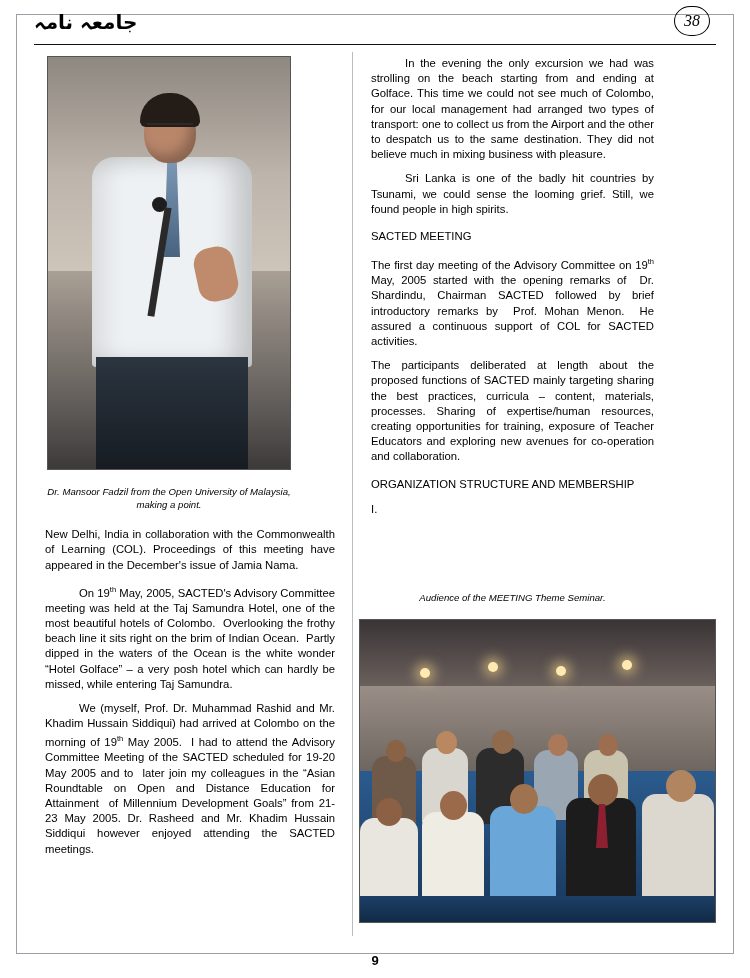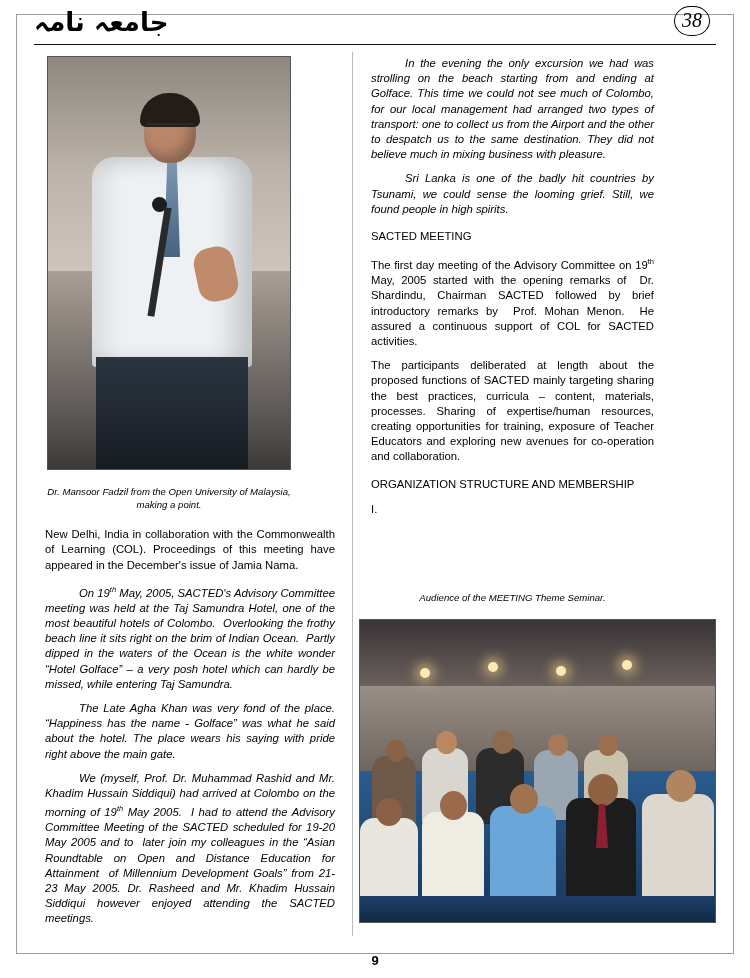--- a/index.html
+++ b/index.html
@@ -35,39 +35,39 @@
   }
 
   
   .masthead {
     position: absolute;
     left: 34px;
     top: 5px;
     width: 240px;
     height: 38px;
     font-family: "DejaVu Sans", sans-serif;
-    font-size: 26px;
+    font-size: 20px;
     line-height: 34px;
     color: #000;
     letter-spacing: 0px;
     direction: rtl;
     text-align: left;
     font-weight: 700;
   }
   .page-badge {
     position: absolute;
     right: 40px;
     top: 6px;
     width: 34px;
     height: 28px;
     border: 1.5px solid #000;
     border-radius: 50% / 55%;
     text-align: center;
     font-family: "Liberation Serif", serif;
-    font-size: 20px;
+    font-size: 16px;
     font-style: italic;
     line-height: 27px;
     color: #000;
   }
 
   .hrule {
     position: absolute;
     left: 34px;
     right: 34px;
     top: 44px;
@@ -98,21 +98,21 @@
     top: 52px;
     width: 1px;
     height: 884px;
     background: #b9bdc2;
   }
 
   p {
     margin: 0 0 9px 0;
     text-align: justify;
   }
-  p.indent { text-indent: 34px; font-style: italic; }
+  p.indent { text-indent: 34px; }
 
   .heading {
     font-weight: normal;
     font-size: 11.3px;
     margin: 12px 0 10px 0;
     text-align: left;
   }
 
   sup { font-size: 7.5px; vertical-align: super; }
 
@@ -288,21 +288,20 @@
     </div>
 
     <div class="caption caption1">Dr. Mansoor Fadzil from the Open University of Malaysia, making a point.</div>
 
     <p>New Delhi, India in collaboration with the Commonwealth of Learning (COL). Proceedings of this meeting have appeared in the December's issue of Jamia Nama.</p>
 
     <p class="indent">
       <span>On 19<sup>th</sup> May, 2005, SACTED's Advisory Committee meeting was held at the Taj Samundra Hotel, one of the most beautiful hotels of Colombo.&nbsp; Overlooking the frothy beach line it sits right on the brim of Indian Ocean.&nbsp; Partly dipped in the waters of the Ocean is the white wonder “Hotel Golface” – a very posh hotel which can hardly be missed, while entering Taj Samundra.</span>
     </p>
 
-    <p class="indent">The Late Agha Khan was very fond of the place. “Happiness has the name  - Golface”  was what he said about the hotel.   The place wears his saying with pride right above the main gate.</p>
 
     <p class="indent">
       <span>We (myself, Prof. Dr. Muhammad Rashid and Mr. Khadim Hussain Siddiqui) had arrived at Colombo on the morning of 19<sup>th</sup> May 2005.&nbsp; I had to attend the Advisory Committee Meeting of the SACTED scheduled for 19-20 May 2005 and to&nbsp; later join my colleagues in the “Asian Roundtable on Open and Distance Education for Attainment&nbsp; of Millennium Development Goals” from 21-23 May 2005. Dr. Rasheed and Mr. Khadim Hussain Siddiqui however enjoyed attending the SACTED meetings.</span>
     </p>
   </div>
 
   <div class="col col-right">
 
     <p class="indent">In the evening the only excursion we had was strolling on the beach starting from and ending at Golface. This time we could not see much of Colombo, for our local management had arranged two types of transport: one to collect us from the Airport and the other to despatch us to the same destination. They did not believe much in mixing business with pleasure.</p>
     <p class="indent">Sri Lanka is one of the badly hit countries by Tsunami, we could sense the looming grief.  Still, we found people in high spirits.</p>

